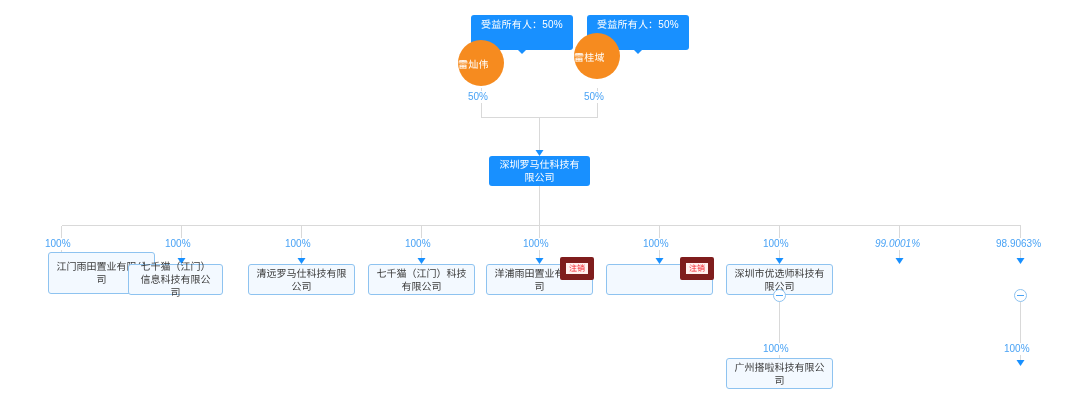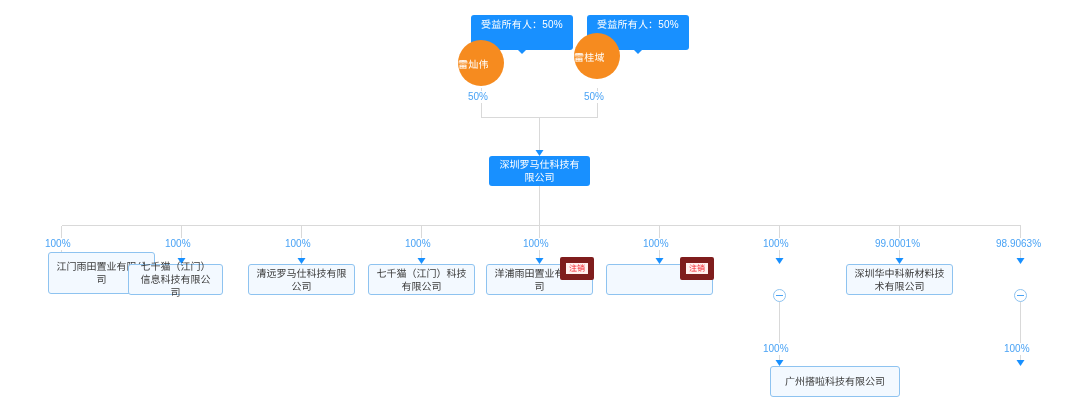--- a/index.html
+++ b/index.html
@@ -223,21 +223,21 @@
     <span>深圳罗马仕科技有限公司</span>
   </div>
 
   <div class="edge-label" style="left:43px;  top:238px; width:37px;">100%</div>
   <div class="edge-label" style="left:163px; top:238px; width:37px;">100%</div>
   <div class="edge-label" style="left:283px; top:238px; width:37px;">100%</div>
   <div class="edge-label" style="left:403px; top:238px; width:37px;">100%</div>
   <div class="edge-label" style="left:521px; top:238px; width:37px;">100%</div>
   <div class="edge-label" style="left:641px; top:238px; width:37px;">100%</div>
   <div class="edge-label" style="left:761px; top:238px; width:37px;">100%</div>
-  <div class="edge-label" style="left:873px; top:238px; width:53px;">99.0001%</div>
+  <div class="edge-label" style="left:873px; top:238px; width:53px;font-style:italic;">99.0001%</div>
   <div class="edge-label" style="left:994px; top:238px; width:53px;">98.9063%</div>
 
   <div class="sub-node" style="left:8px;   top:252px; width:107px; height:42px;margin-left:40px;">
     <span>江门雨田置业有限公司</span>
   </div>
 
   <div class="sub-node" style="left:128px; top:264px; width:95px; height:31px;text-align:center;">
     <span>七千猫（江门）信息科技有限公司</span>
   </div>
 
@@ -251,30 +251,30 @@
 
   <div class="sub-node" style="left:486px; top:264px; width:107px; height:31px;">
     <span>洋浦雨田置业有限公司</span>
     <span class="status-badge">注销</span>
   </div>
 
   <div class="sub-node" style="left:606px; top:264px; width:107px; height:31px;">
     <span class="status-badge">注销</span>
   </div>
 
-
-  <div class="sub-node" style="left:846px; top:264px; width:107px; height:31px;">
-    <span>深圳华中科新材料技术有限公司</span>
-  </div>
+  <div class="sub-node" style="left:726px; top:264px; width:107px; height:31px;">
+    <span>深圳市优选师科技有限公司</span>
+  </div>
+
 
 
   <div class="toggle-btn" style="left:773px; top:289px;"></div>
   <div class="toggle-btn" style="left:1014px; top:289px;"></div>
 
   <div class="edge-label" style="left:761px; top:343px; width:37px;">100%</div>
   <div class="edge-label" style="left:1002px; top:343px; width:37px;">100%</div>
 
-  <div class="sub-node" style="left:726px; top:366px; width:130px; height:31px;margin-left:44px;">
+  <div class="sub-node" style="left:726px; top:358px; width:107px; height:31px;">
     <span>广州搭啦科技有限公司</span>
   </div>
 
 
 </div>
 
 </body></html>

